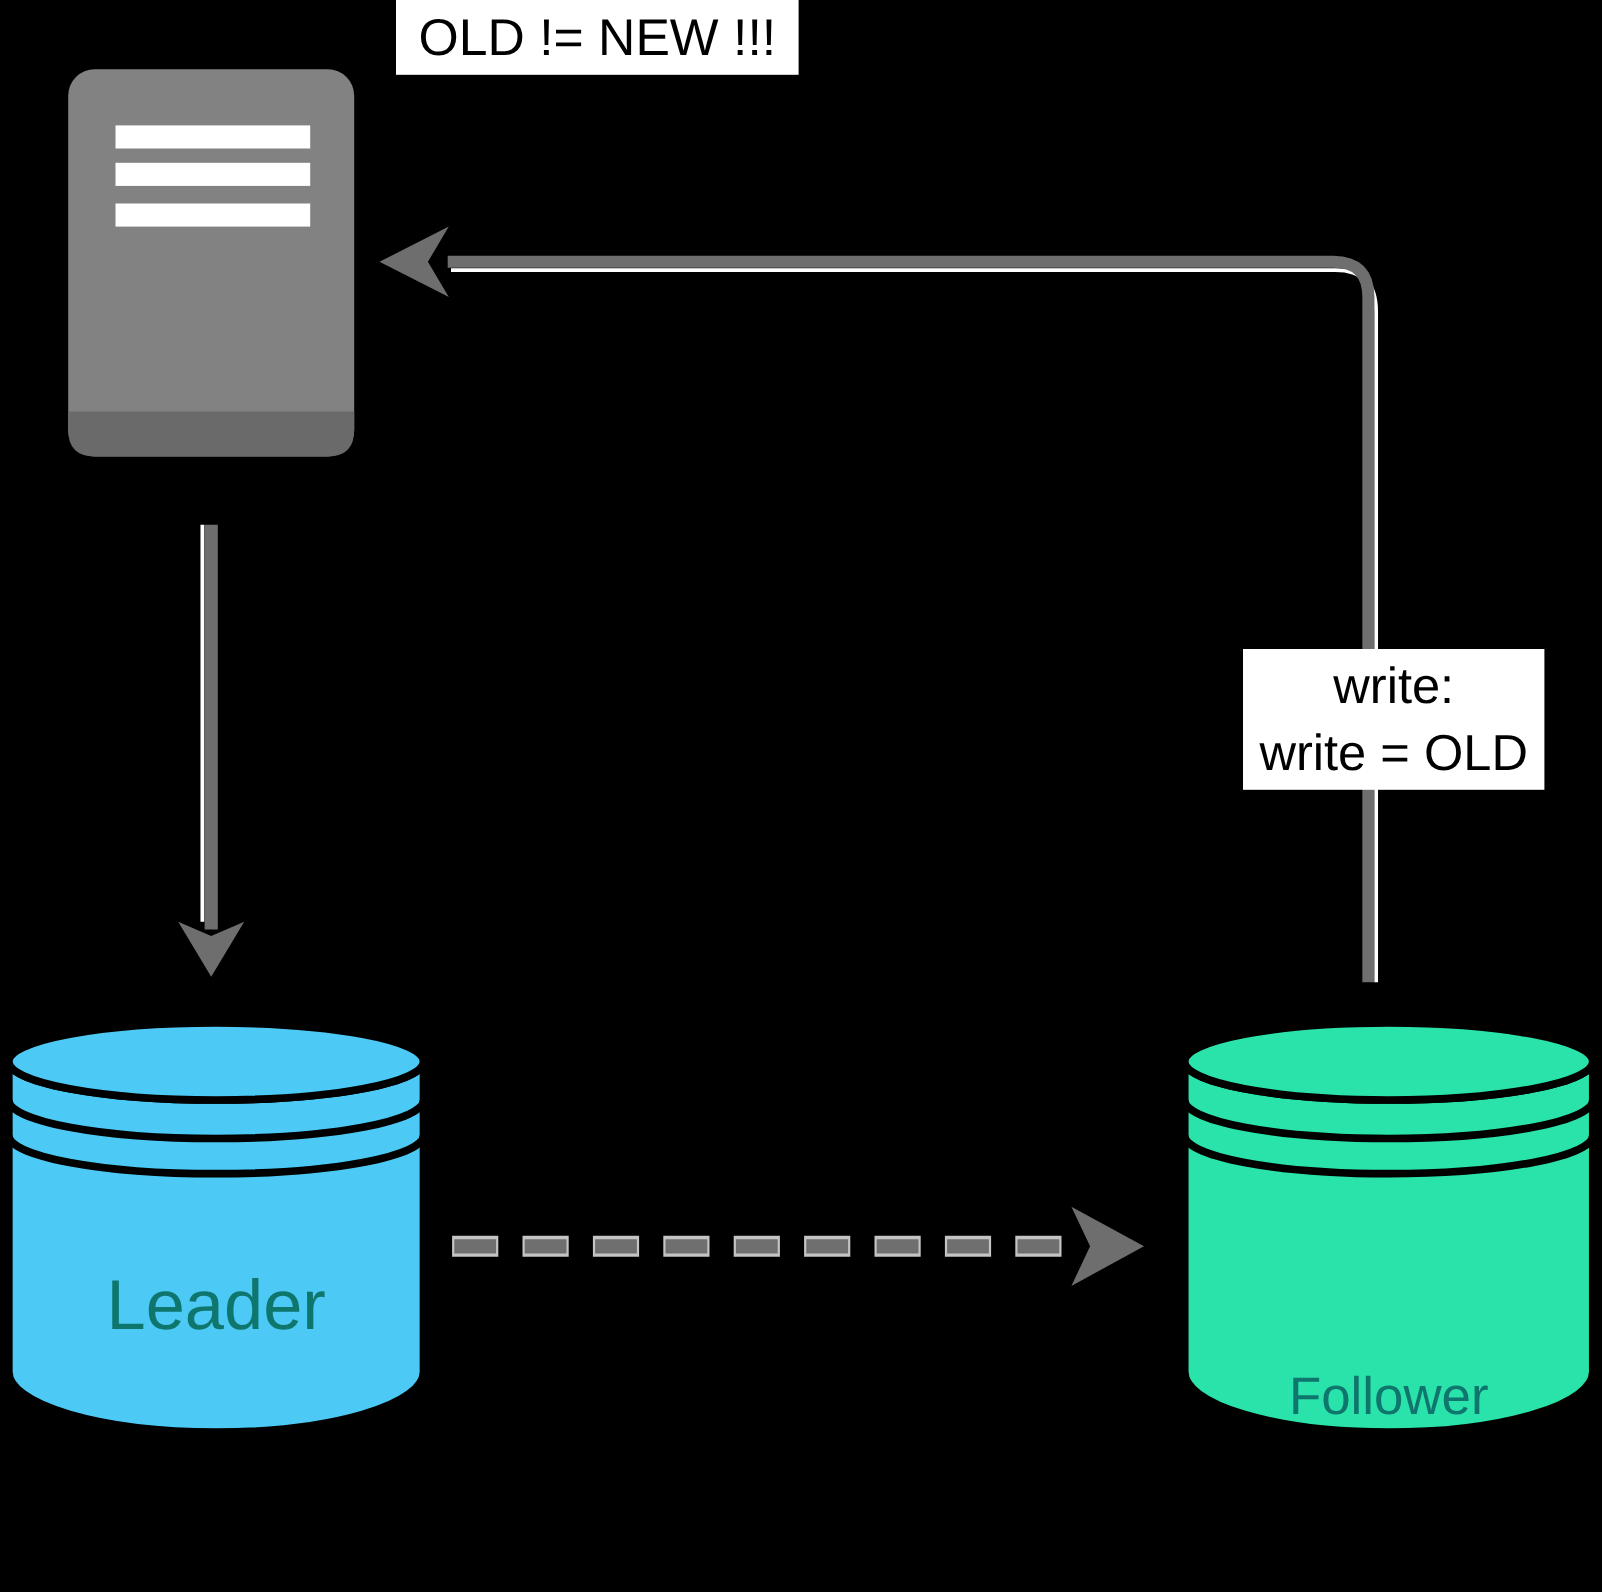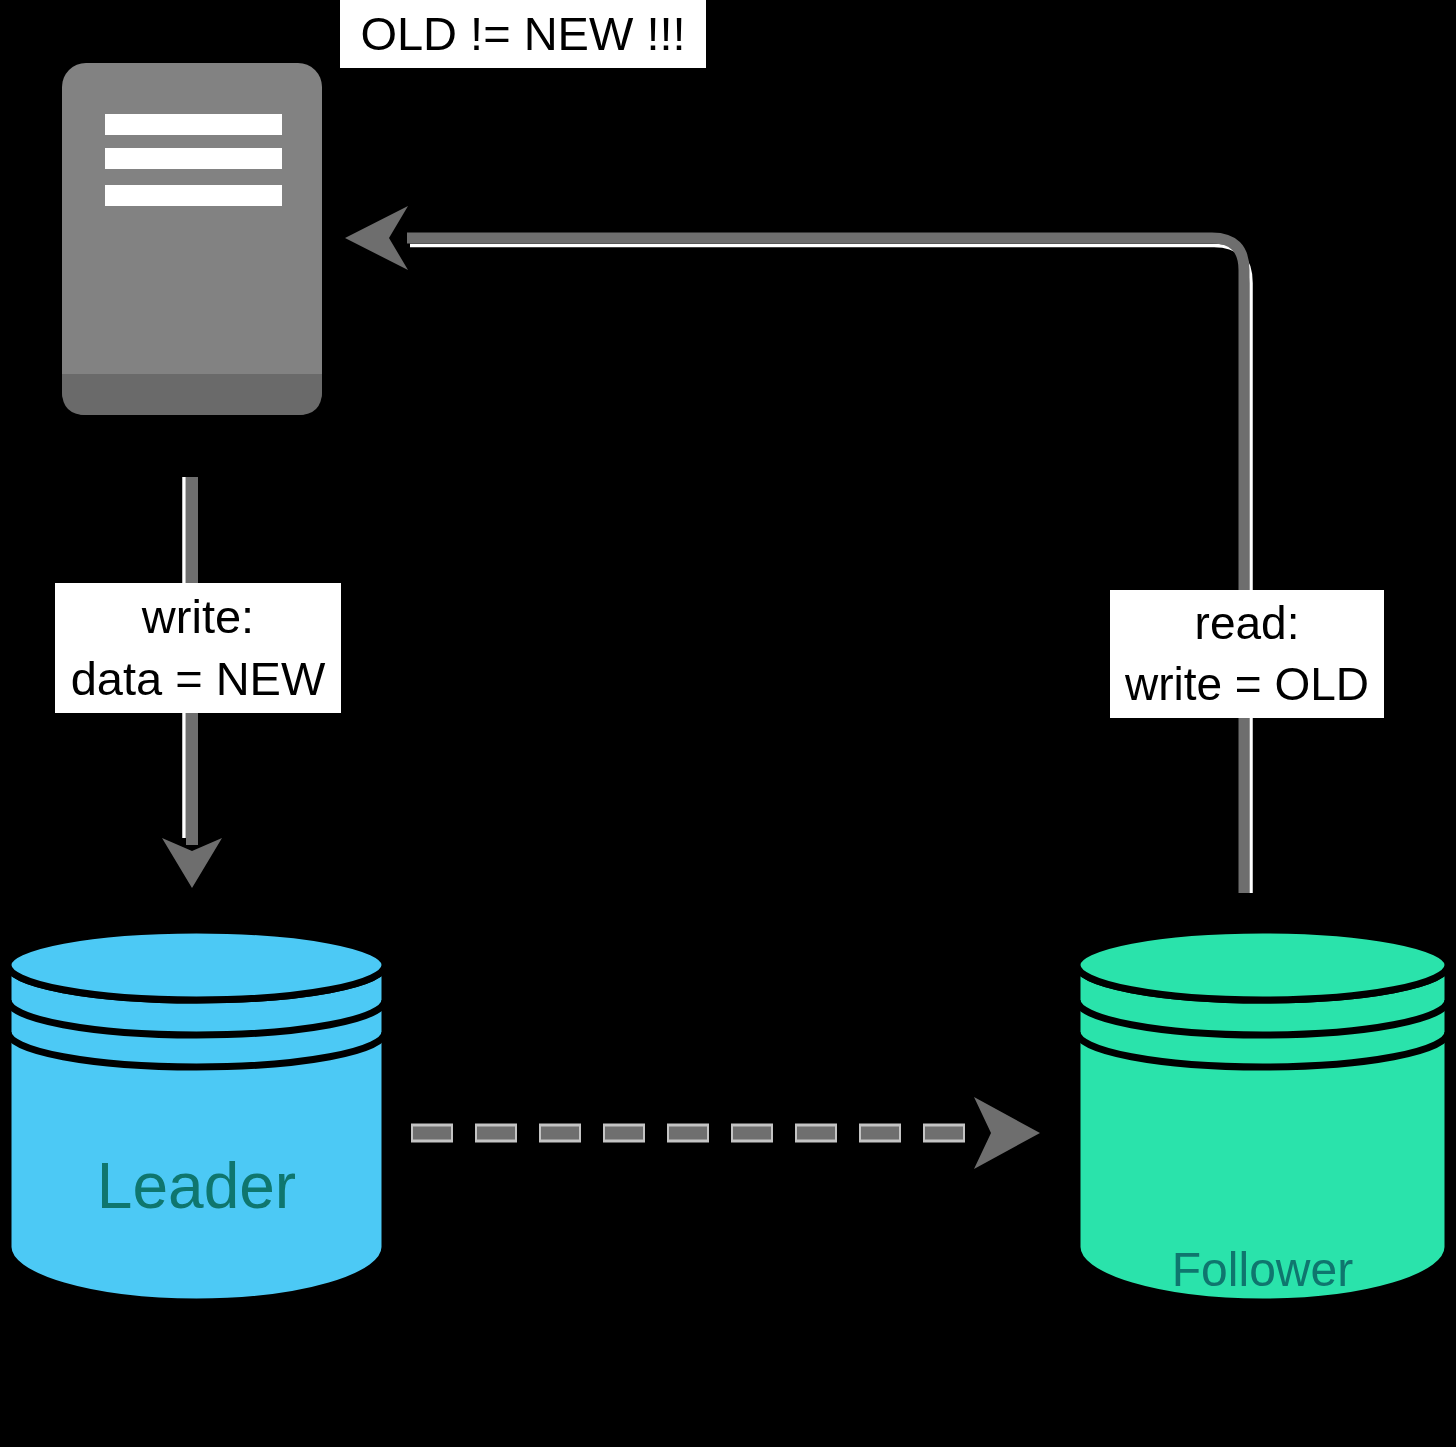--- a/index.html
+++ b/index.html
@@ -18,20 +18,21 @@
     position: absolute;
     background: var(--label-bg, #ffffff);
     color: var(--label-text, #000000);
     display: flex;
     flex-direction: column;
     align-items: center;
     justify-content: center;
     text-align: center;
     line-height: 1.32;
     white-space: nowrap;
+    margin-left: 20px;
   }
   #old-label        { left: 340px;  top: 0px;    width: 366px; height: 68px;  font-size: 47px; }
   #write-label      { left: 55px;   top: 583px;  width: 286px; height: 130px; font-size: 47px; }
   #read-label       { left: 1110px; top: 590px;  width: 274px; height: 128px; font-size: 46px; }
   #replication-label{ left: 502px;  top: 1032px; width: 276px; height: 70px;  font-size: 47px; }
 
   
   .db-label {
     position: absolute;
     background: transparent;
@@ -102,27 +103,23 @@
       <path class="cyl" fill="none" d="M 1077 1000 A 185.5 35 0 0 0 1448 1000"></path>
       <path class="cyl" fill="none" d="M 1077 1032 A 185.5 35 0 0 0 1448 1032"></path>
       <ellipse class="cyl follower-fill" cx="1262.5" cy="965" rx="185.5" ry="35"></ellipse>
     </g>
   </svg>
 
   <div class="label-box" id="old-label">
     <span>OLD != NEW !!!</span>
   </div>
 
-  <div class="label-box" id="write-label">
-    <span>write:</span>
-    <span>data = NEW</span>
-  </div>
 
   <div class="label-box" id="read-label">
-    <span>read:</span>
+    <span>write:</span>
     <span>write = OLD</span>
   </div>
 
 
   <div class="db-label" id="leader-label">Leader</div>
 
   <div class="db-label" id="follower-label">Follower</div>
 
 </div>
 

